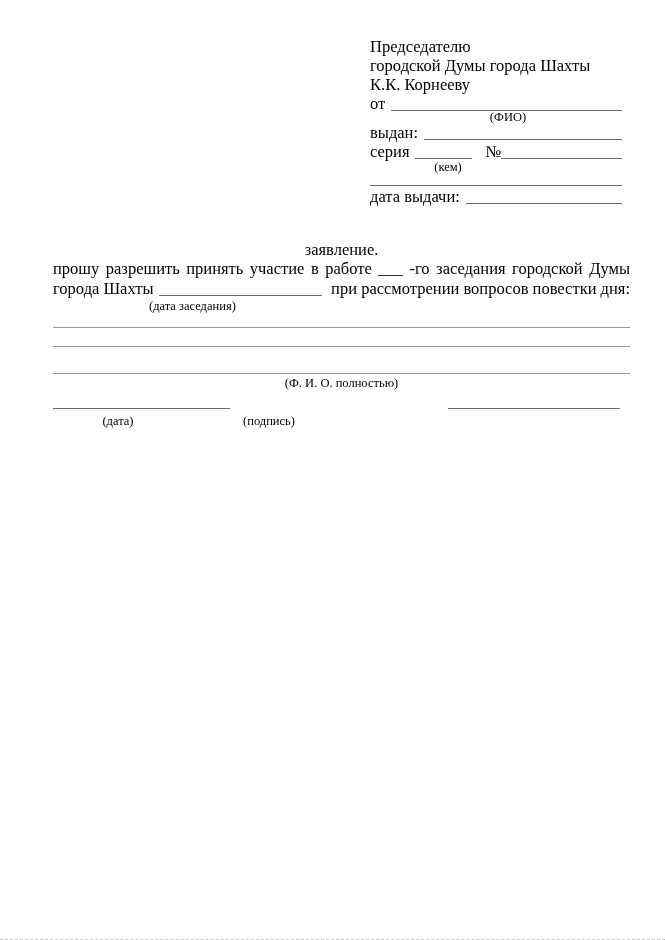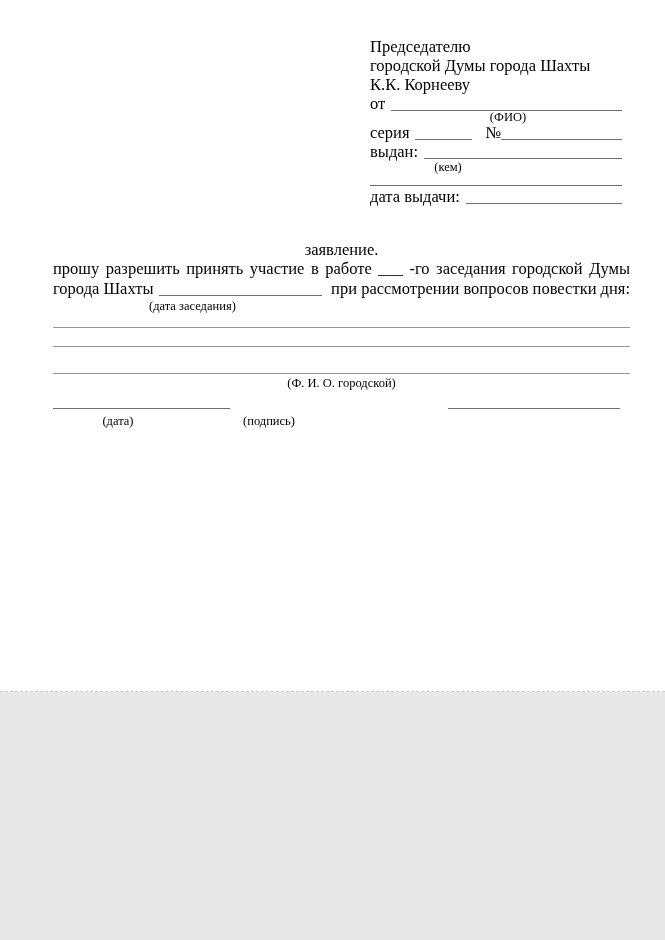--- a/index.html
+++ b/index.html
@@ -3,21 +3,21 @@
 <meta charset="utf-8">
 <style>
   html, body { margin: 0; padding: 0; }
   body {
     background: #e8e8e8;
     font-family: "Liberation Serif", "DejaVu Serif", serif;
   }
   .page {
     position: relative;
     width: 665px;
-    height: 692px;
+    height: 940px;
     margin: 0 auto;
     background: var(--background, #ffffff);
     color: var(--text, #000000);
     overflow: hidden;
   }
 
   
   .header-block {
     position: absolute;
     left: 370px;
@@ -131,29 +131,29 @@
     <div class="hrow">К.К. Корнееву</div>
 
     <div class="frow">
       <span>от</span>
       <span class="uline grow from-line"></span>
     </div>
     <div class="caption fio-caption">(ФИО)</div>
 
 
     <div class="frow">
+      <span>выдан:</span>
+      <span class="uline grow issued-line"></span>
+    </div>
+
+    <div class="frow">
       <span>серия</span>
       <span class="uline series-line"></span>
       <span class="num-label">№</span>
       <span class="uline grow"></span>
-    </div>
-
-    <div class="frow">
-      <span>выдан:</span>
-      <span class="uline grow issued-line"></span>
     </div>
     <div class="caption kem-caption">(кем)</div>
 
     <div class="spacer-line"></div>
 
     <div class="frow">
       <span>дата выдачи:</span>
       <span class="uline grow date-line"></span>
     </div>
   </div>
@@ -166,21 +166,21 @@
     <div class="pline3">
       <span>города Шахты</span>
       <span class="uline meeting-line"></span>
       <span>при рассмотрении вопросов повестки дня:</span>
     </div>
     <div class="caption meeting-caption">(дата заседания)</div>
 
     <div class="rule rule-1"></div>
     <div class="rule rule-2"></div>
     <div class="rule rule-3"></div>
-    <div class="caption fio-full-caption">(Ф. И. О. городской)</div>
+    <div class="caption fio-full-caption">(Ф. И. О. полностью)</div>
 
     <div class="sig-row">
       <span class="sig-line sig-line-left"></span>
       <span class="sig-line sig-line-right"></span>
     </div>
     <div class="sig-captions">
       <span class="caption sig-caption-left">(дата)</span>
       <span class="caption sig-caption-right">(подпись)</span>
     </div>
   </div>

